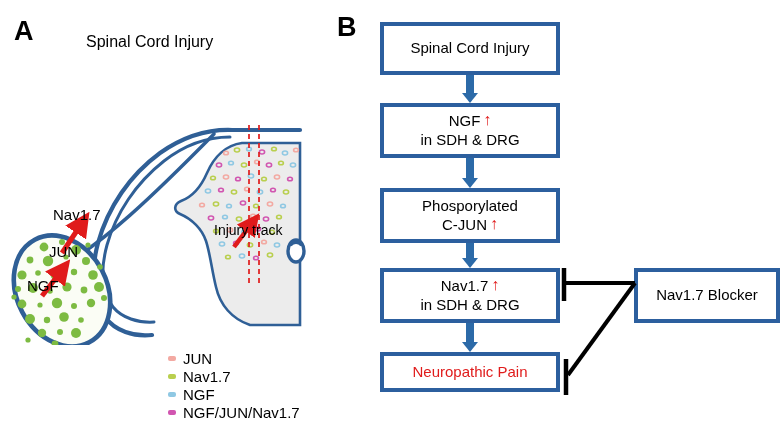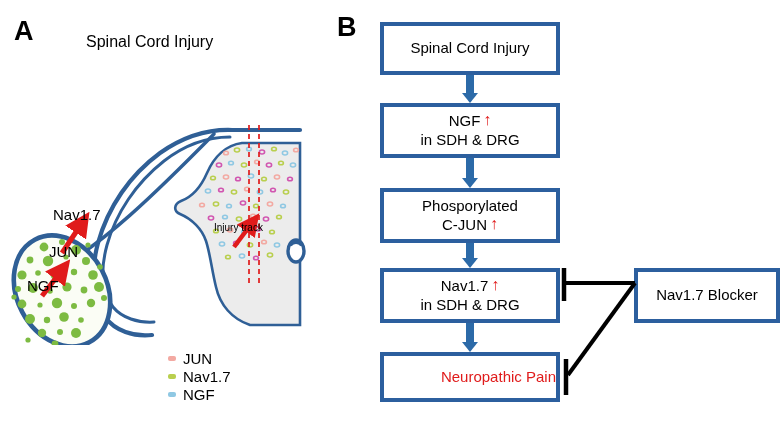--- a/index.html
+++ b/index.html
@@ -52,21 +52,21 @@
     position: absolute;
     font-size: 15px;
     color: #000000;
     white-space: nowrap;
     font-weight: 500;
     z-index: 6;
   }
   #label-nav17  { left: 53px;  top: 206px; }
   #label-jun    { left: 49px;  top: 243px; }
   #label-ngf    { left: 27px;  top: 277px; }
-  #label-injury-track { left: 214px; top: 222px; font-size: 10px; }
+  #label-injury-track { left: 214px; top: 222px; font-size: 14px; }
 
   
   #legend {
     position: absolute;
     left: 168px;
     top: 350px;
     display: flex;
     flex-direction: column;
     gap: 1px;
   }
@@ -346,20 +346,24 @@
       <span class="legend-text">JUN</span>
     </div>
     <div class="legend-row">
       <span class="legend-swatch" id="swatch-1" style="background: rgb(185, 207, 78);"></span>
       <span class="legend-text">Nav1.7</span>
     </div>
     <div class="legend-row">
       <span class="legend-swatch" id="swatch-2" style="background: rgb(143, 200, 227);"></span>
       <span class="legend-text">NGF</span>
     </div>
+    <div class="legend-row">
+      <span class="legend-swatch" id="swatch-3" style="background: rgb(209, 85, 176);"></span>
+      <span class="legend-text">NGF/JUN/Nav1.7</span>
+    </div>
   </div>
 
   <div class="panel-letter" id="panel-b-letter">B</div>
 
   <div class="flow-box" id="box-sci">
     <span class="line">Spinal Cord Injury</span>
   </div>
 
   <div class="flow-box" id="box-ngf">
     <span class="line with-arrow">
@@ -378,21 +382,21 @@
   </div>
 
   <div class="flow-box" id="box-nav17">
     <span class="line with-arrow">
       <span>Nav1.7</span>
       <span class="up-arrow">↑</span>
     </span>
     <span class="line">in SDH &amp; DRG</span>
   </div>
 
-  <div class="flow-box" id="box-neuropathic-pain" style="left:380px; top:352px; width:180px; height:50px;align-items:flex-end;">
+  <div class="flow-box" id="box-neuropathic-pain" style="left:380px; top:352px; width:180px; height:40px;">
     <span class="line">Neuropathic Pain</span>
   </div>
 
   <div class="flow-box" id="box-blocker">
     <span class="line">Nav1.7 Blocker</span>
   </div>
 
   <div class="flow-arrow" id="arrow-1">
     <div class="stem"></div>
     <div class="head"></div>

